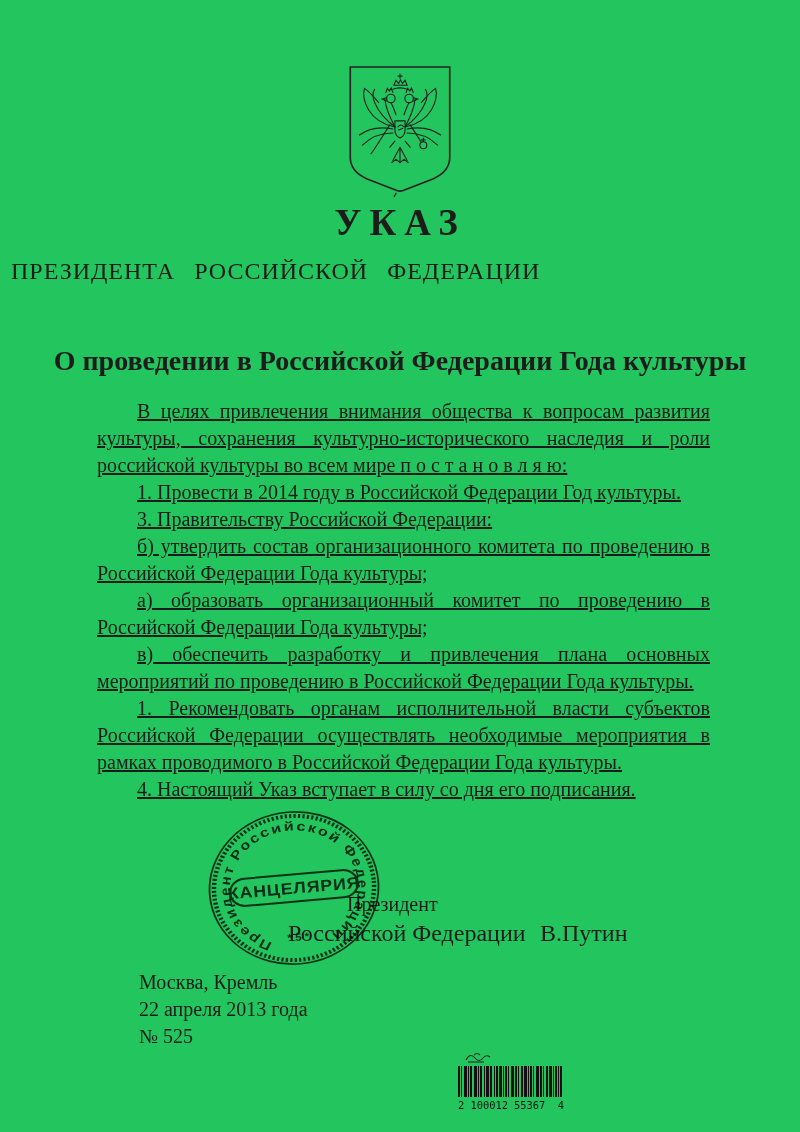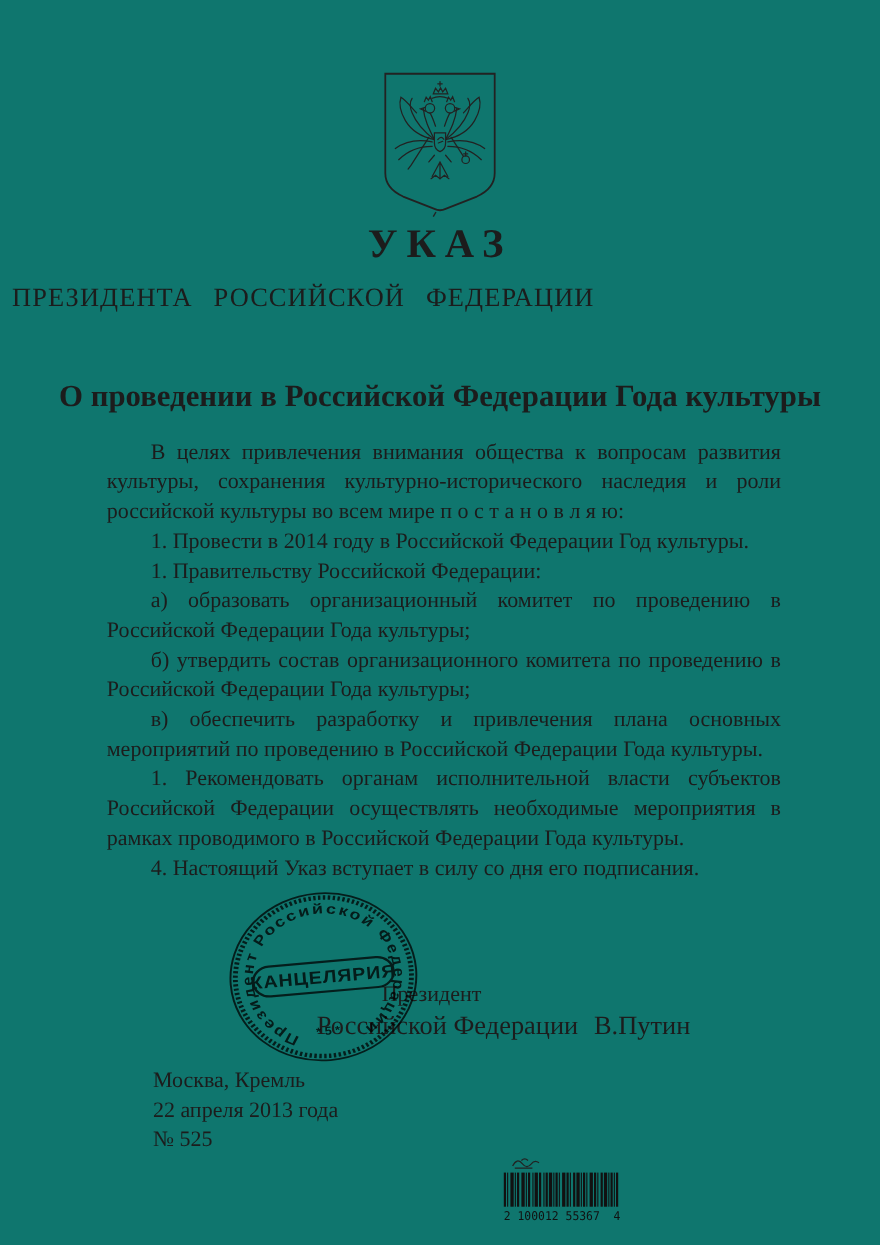--- a/index.html
+++ b/index.html
@@ -1,37 +1,37 @@
 <!DOCTYPE html>
 <html><head>
 <meta charset="utf-8">
 <style>
   html,body{margin:0;padding:0;background:#e8e8e8;}
   .page{
     position:relative;width:800px;height:1132px;margin:0 auto;
-    background:#0f766e;color:#1c1c1c;
+    background:#22c55e;color:#1c1c1c;
     font-family:"Liberation Serif", serif;
     overflow:hidden;
   }
   .emblem{position:absolute;left:343px;top:64px;width:114px;height:136px;}
   .title{
     position:absolute;top:201px;left:0;width:800px;text-align:center;
     font-size:37px;letter-spacing:8px;font-weight:600;
   }
   .subtitle{
     position:absolute;top:258px;left:0;width:800px;text-align:left;
     font-size:24px;letter-spacing:1px;word-spacing:12px;padding-left:11px;
   }
   .subject{
     position:absolute;top:345px;left:0;width:800px;text-align:center;
     font-size:28px;font-weight:bold;
   }
   .body-text{
     position:absolute;left:97px;top:398px;width:613px;
-    font-size:20px;line-height:27px;text-align:justify;
+    font-size:20px;line-height:27px;text-align:justify;text-decoration:underline;
   }
   .body-text p{margin:0;text-indent:40px;}
   .sig-line1{position:absolute;left:347px;top:893px;font-size:20px;}
   .sig-line2{position:absolute;left:288px;top:920px;font-size:24px;}
   .sig-name{position:absolute;left:540px;top:920px;font-size:24px;}
   .issued{position:absolute;left:99px;top:969px;font-size:20px;line-height:27px;margin-left:40px;}
   .stamp{
     position:absolute;left:205px;top:808px;width:178px;height:160px;
     transform:rotate(-5deg);opacity:.9;mix-blend-mode:multiply;
   }
@@ -91,23 +91,23 @@
     <path class="ink" stroke-width="1.2" d="M49,131 l2.4,-4.2"></path>
   </svg>
 
   <div class="title">УКАЗ</div>
   <div class="subtitle">ПРЕЗИДЕНТА РОССИЙСКОЙ ФЕДЕРАЦИИ</div>
   <div class="subject">О проведении в Российской Федерации Года культуры</div>
 
   <div class="body-text">
     <p>В целях привлечения внимания общества к вопросам развития культуры, сохранения культурно-исторического наследия и роли российской культуры во всем мире п о с т а н о в л я ю:</p>
     <p>1. Провести в 2014 году в Российской Федерации Год культуры.</p>
-    <p>1. Правительству Российской Федерации:</p>
+    <p>3. Правительству Российской Федерации:</p>
+    <p>б) утвердить состав организационного комитета по проведению в Российской Федерации Года культуры;</p>
     <p>а) образовать организационный комитет по проведению в Российской Федерации Года культуры;</p>
-    <p>б) утвердить состав организационного комитета по проведению в Российской Федерации Года культуры;</p>
     <p>в) обеспечить разработку и привлечения плана основных мероприятий по проведению в Российской Федерации Года культуры.</p>
     <p>1. Рекомендовать органам исполнительной власти субъектов Российской Федерации осуществлять необходимые мероприятия в рамках проводимого в Российской Федерации Года культуры.</p>
     <p>4. Настоящий Указ вступает в силу со дня его подписания.</p>
   </div>
 
   <div class="sig-line1">Президент</div>
   <div class="sig-line2">Российской Федерации</div>
   <div class="sig-name">В.Путин</div>
 
   <div class="issued">

